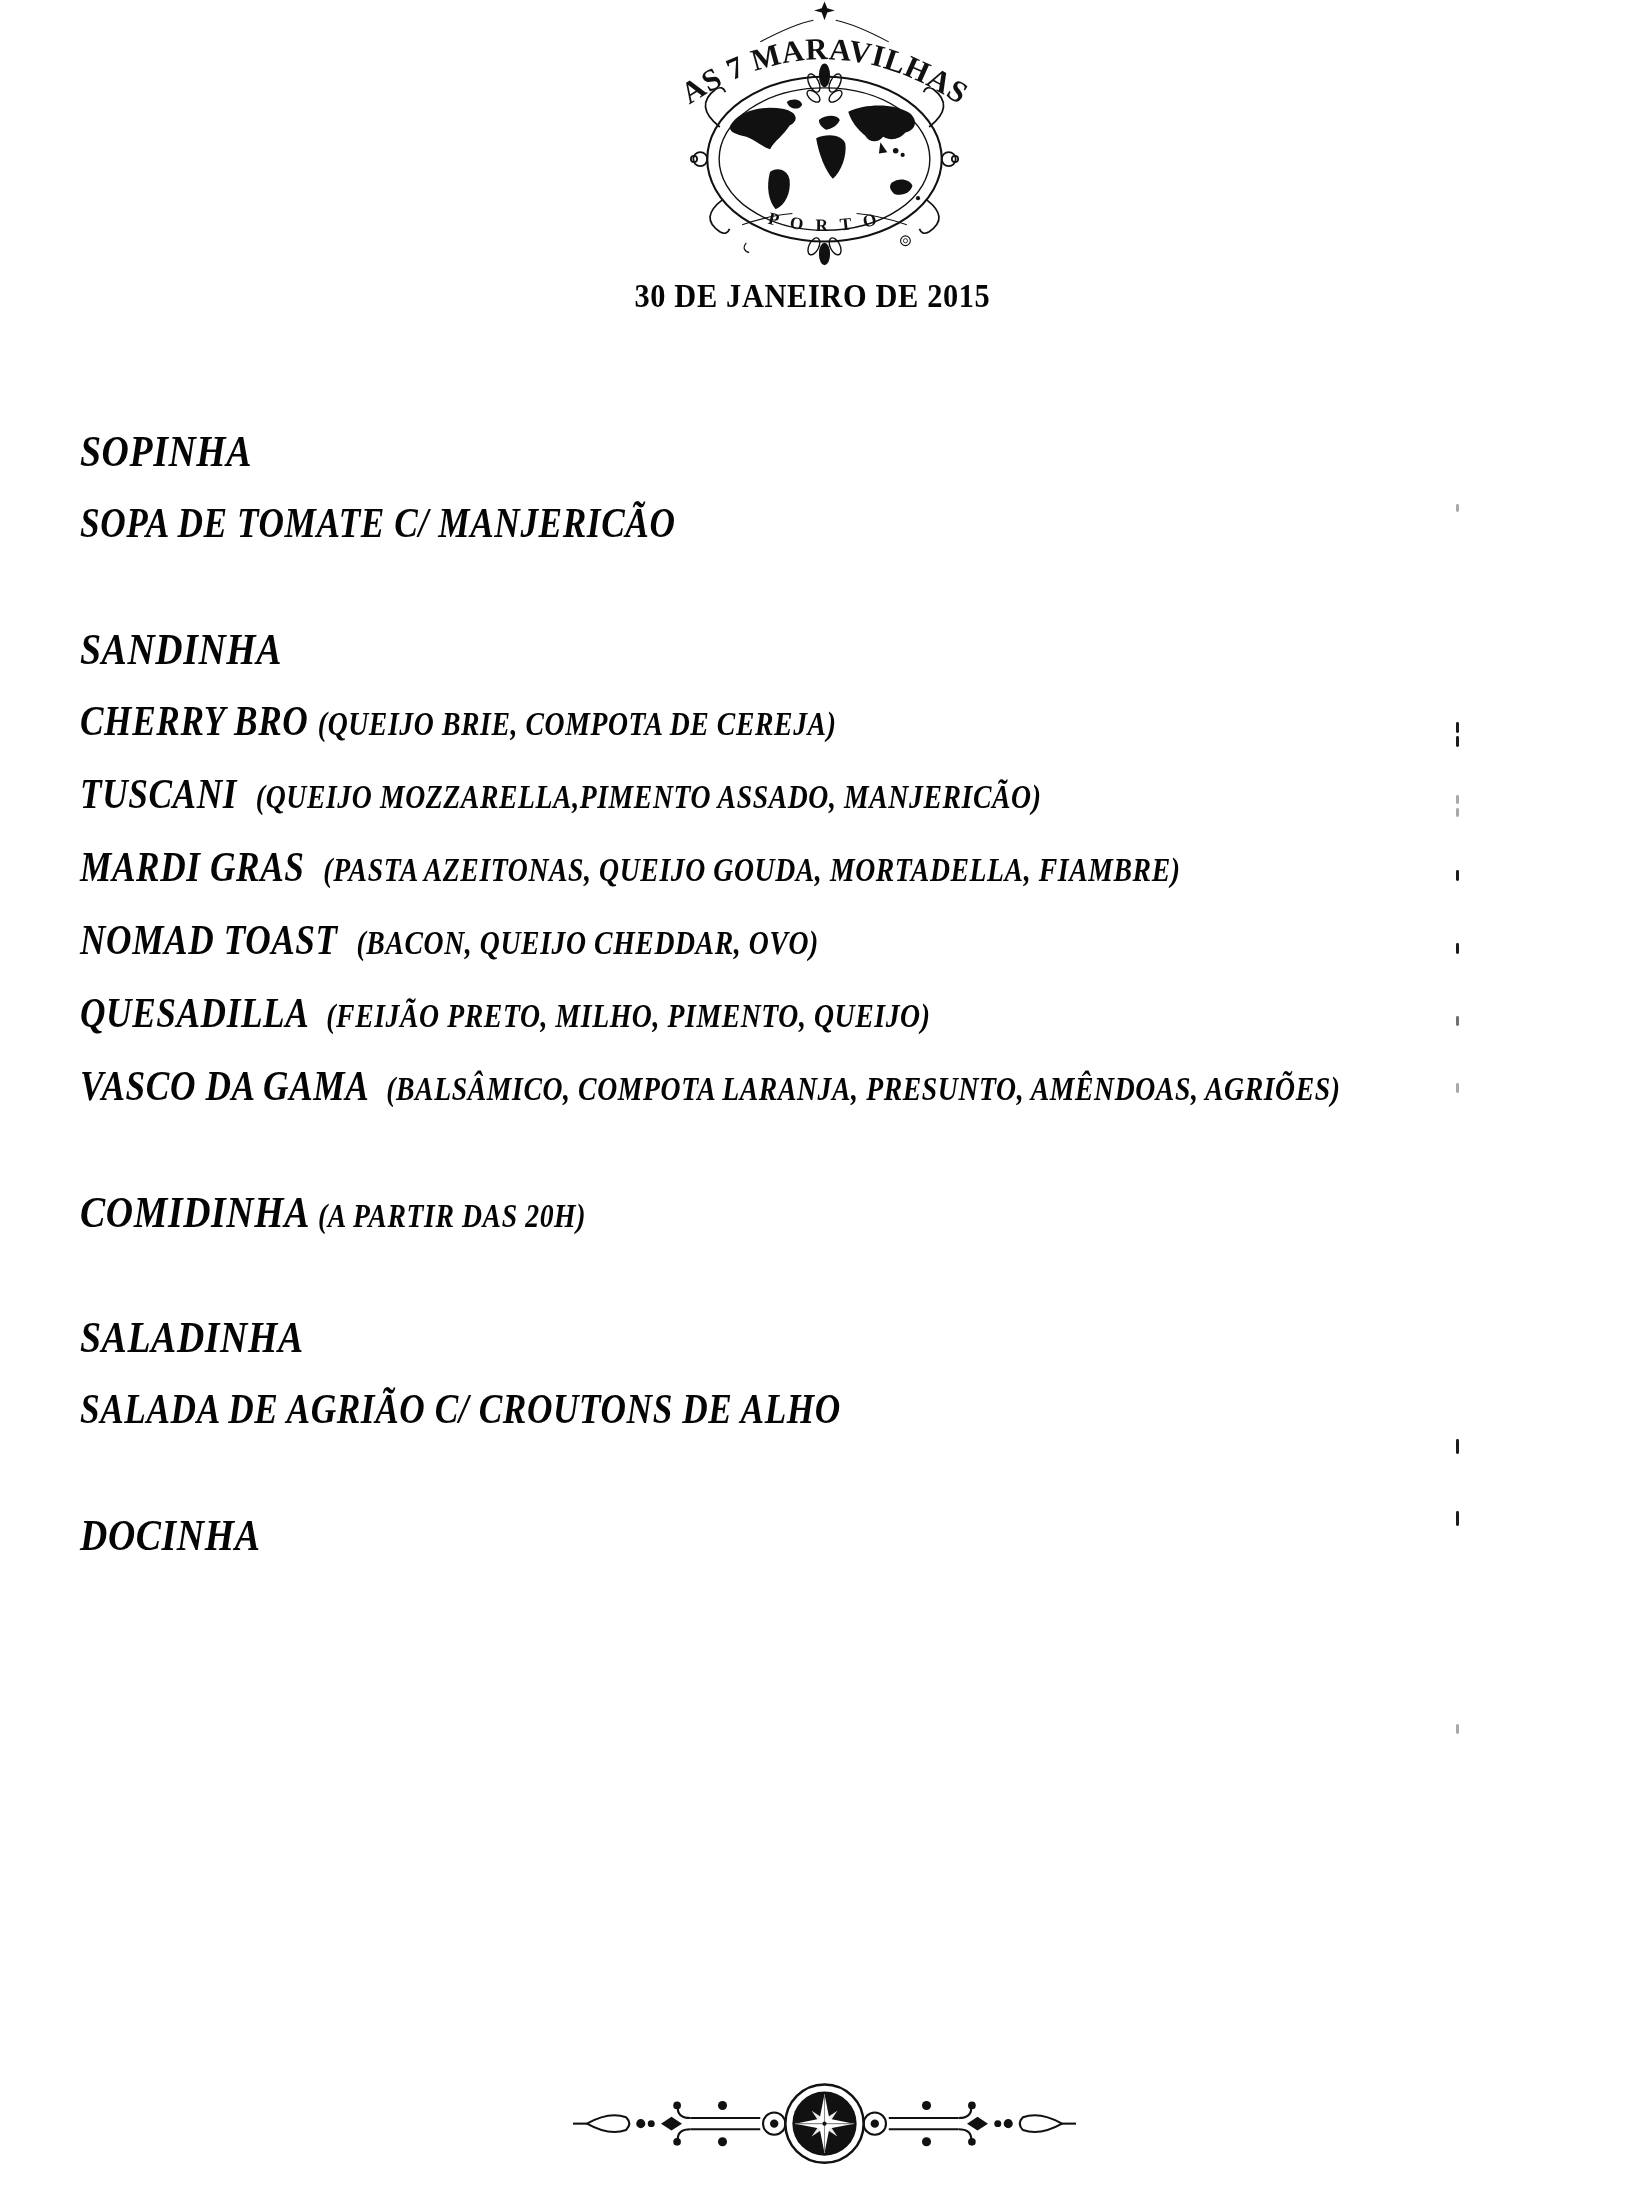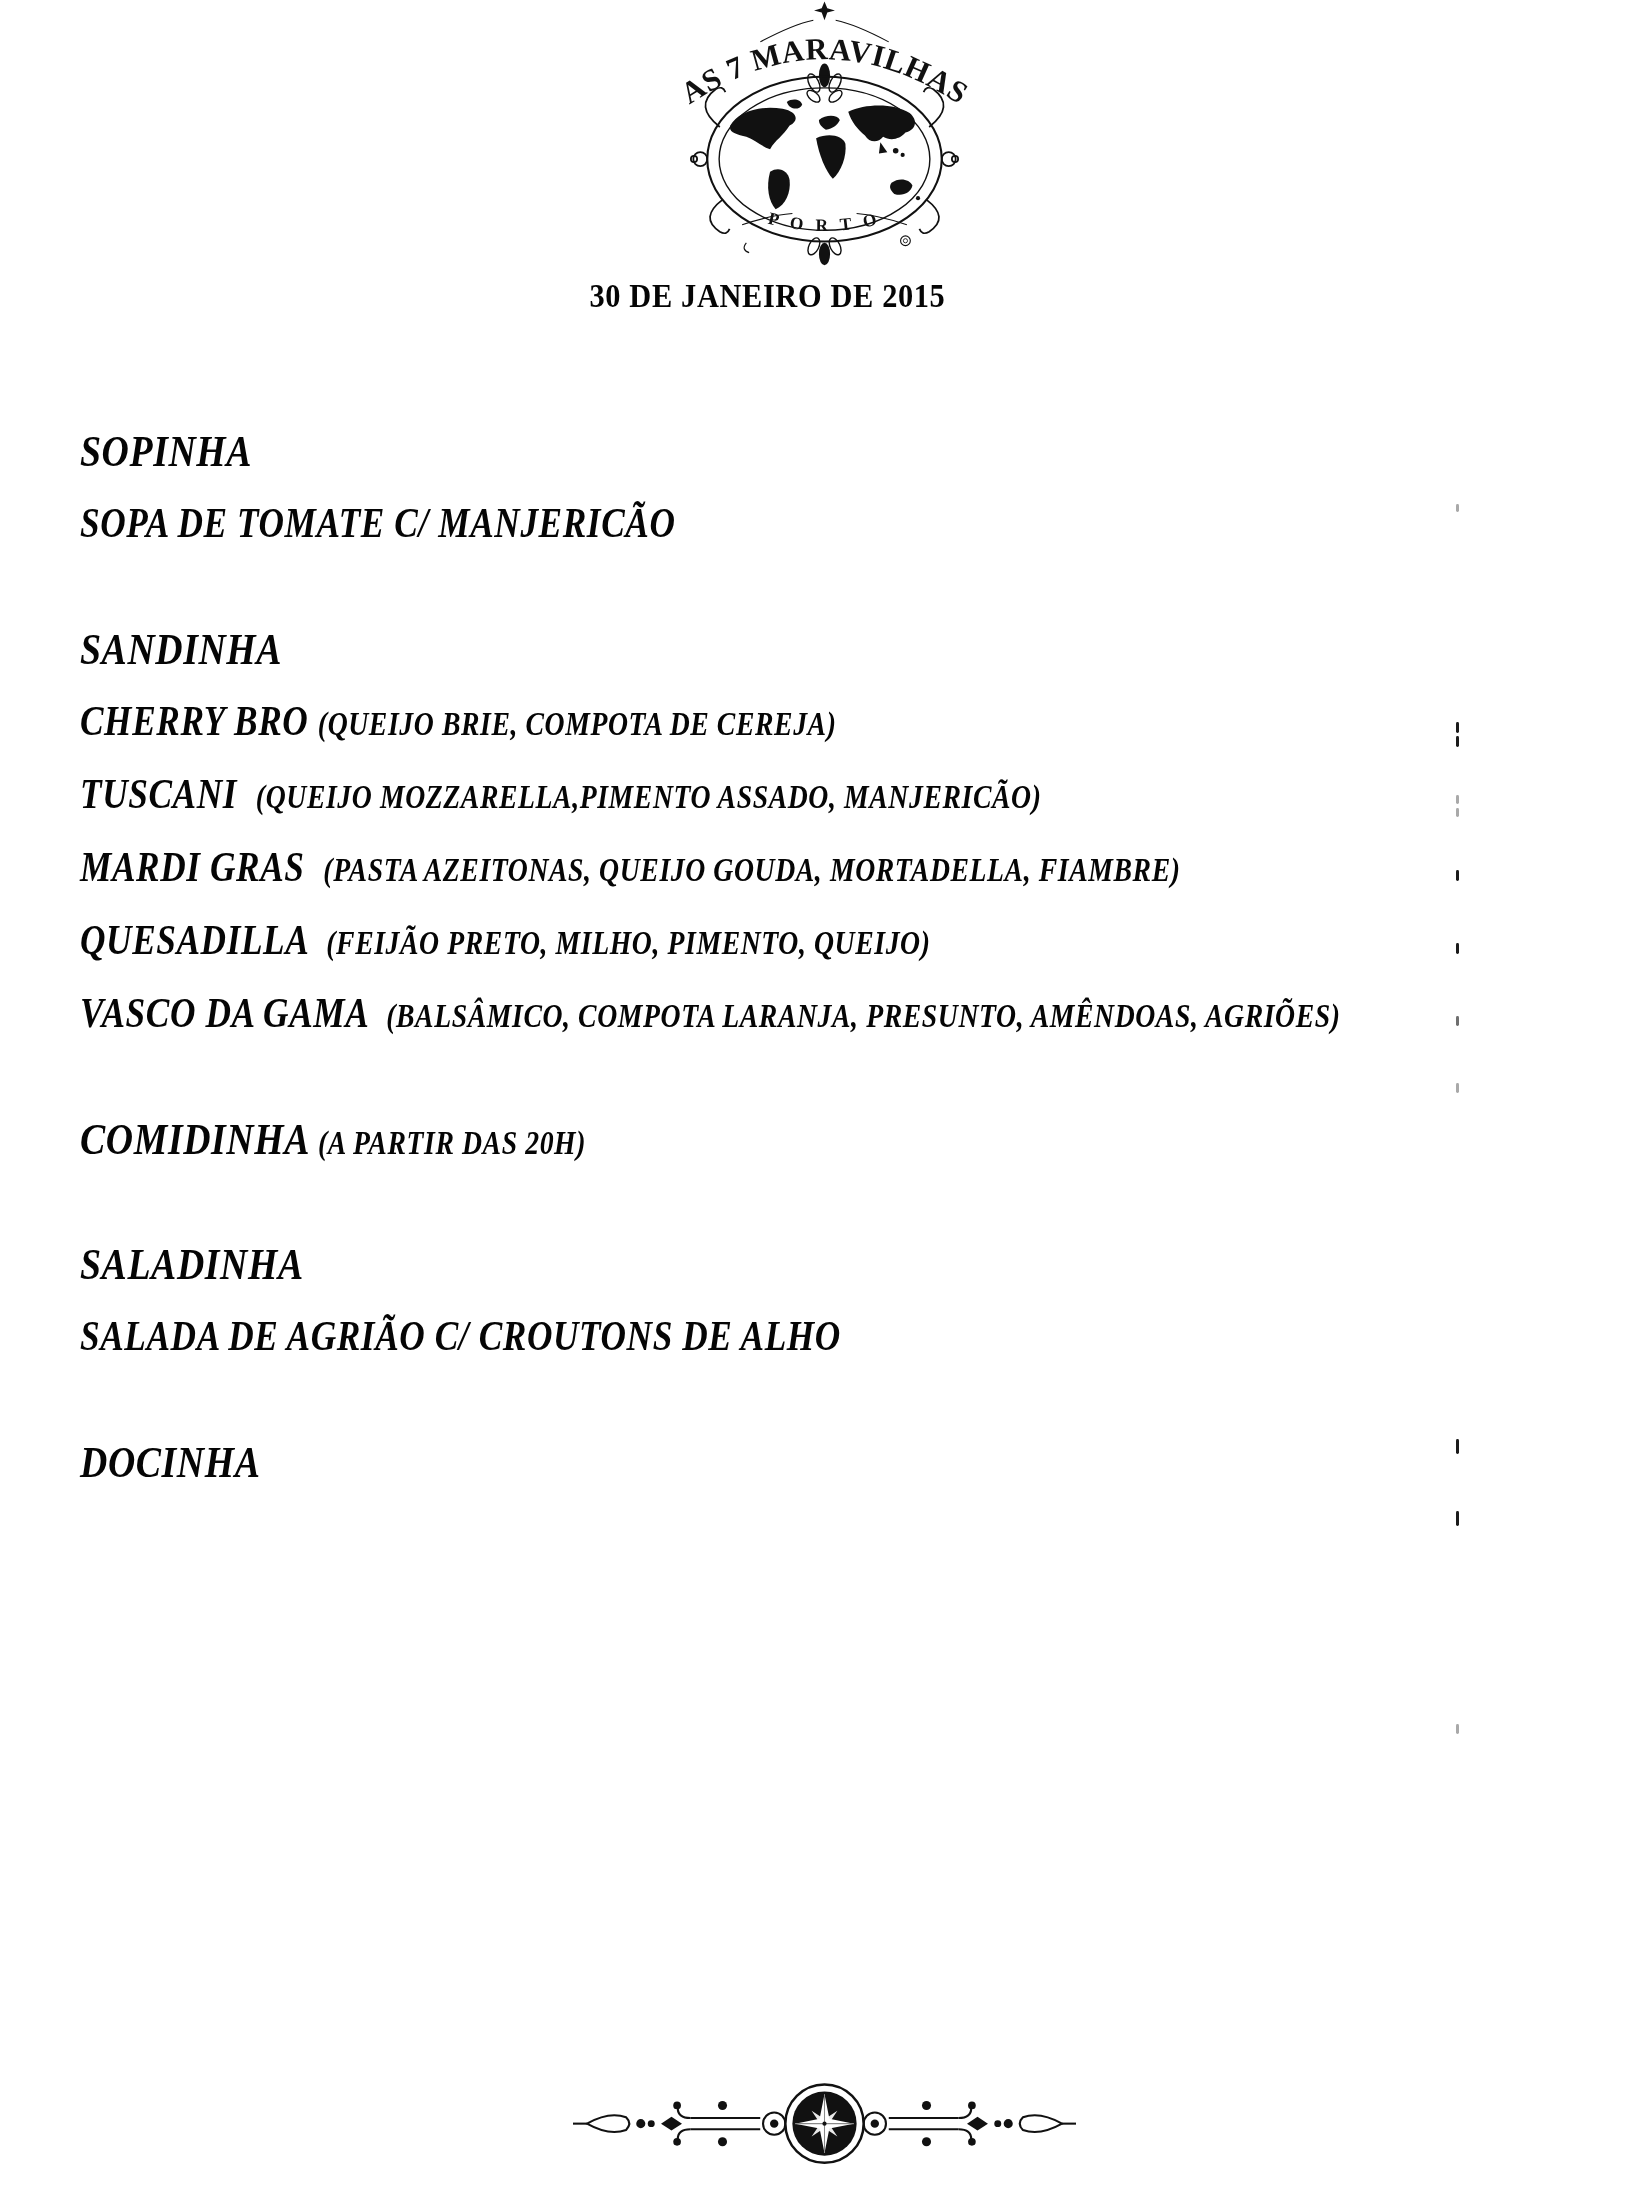--- a/index.html
+++ b/index.html
@@ -4,21 +4,21 @@
 <style>
   html,body{margin:0;padding:0;background:#ffffff;}
   body{width:1650px;height:2205px;position:relative;overflow:hidden;
        font-family:"Liberation Serif",serif;color:#050505;}
   .page{position:absolute;inset:0;background:#fff;}
 
   
   .logo-wrap{position:absolute;left:650px;top:0;width:349px;height:321px;}
 
   
-  .date-row{position:absolute;left:0;top:279px;width:1534px;text-align:center;}
+  .date-row{position:absolute;left:0;top:279px;width:1534px;text-align:center;padding-left:45px;}
   .date-row .scale{display:inline-block;transform:scaleX(.92);transform-origin:center top;
         font-weight:700;font-size:33px;line-height:1.05;letter-spacing:0.7px;white-space:pre;}
 
   
   .menu{position:absolute;left:80px;top:428px;width:1495px;}
   .section{margin:0;font-style:italic;}
   .section + .section{margin-top:52px;}
   .line{height:73px;overflow:visible;}
   .scale{display:inline-block;transform:scaleX(.84);transform-origin:left top;
          white-space:pre;line-height:1.05;}
@@ -121,20 +121,21 @@
   <div class="menu" id="menu">
       <div class="section">
         <div class="line"><span class="scale"><span class="heading">SOPINHA</span></span></div>
         <div class="line"><span class="scale"><span class="item-name">SOPA DE TOMATE C/ MANJERICÃO</span></span></div>
       </div>
       <div class="section">
         <div class="line"><span class="scale"><span class="heading">SANDINHA</span></span></div>
         <div class="line"><span class="scale"><span class="item-name">CHERRY BRO </span><span class="item-desc">(QUEIJO BRIE, COMPOTA DE CEREJA)</span></span></div>
         <div class="line"><span class="scale"><span class="item-name">TUSCANI  </span><span class="item-desc">(QUEIJO MOZZARELLA,PIMENTO ASSADO, MANJERICÃO)</span></span></div>
         <div class="line"><span class="scale"><span class="item-name">MARDI GRAS  </span><span class="item-desc">(PASTA AZEITONAS, QUEIJO GOUDA, MORTADELLA, FIAMBRE)</span></span></div>
+        <div class="line"><span class="scale"><span class="item-name">NOMAD TOAST  </span><span class="item-desc">(BACON, QUEIJO CHEDDAR, OVO)</span></span></div>
         <div class="line"><span class="scale"><span class="item-name">QUESADILLA  </span><span class="item-desc">(FEIJÃO PRETO, MILHO, PIMENTO, QUEIJO)</span></span></div>
         <div class="line"><span class="scale"><span class="item-name">VASCO DA GAMA  </span><span class="item-desc">(BALSÂMICO, COMPOTA LARANJA, PRESUNTO, AMÊNDOAS, AGRIÕES)</span></span></div>
       </div>
       <div class="section">
         <div class="line"><span class="scale"><span class="heading">COMIDINHA </span><span class="heading-note">(A PARTIR DAS 20H)</span></span></div>
       </div>
       <div class="section">
         <div class="line"><span class="scale"><span class="heading">SALADINHA</span></span></div>
         <div class="line"><span class="scale"><span class="item-name">SALADA DE AGRIÃO C/ CROUTONS DE ALHO</span></span></div>
       </div>

